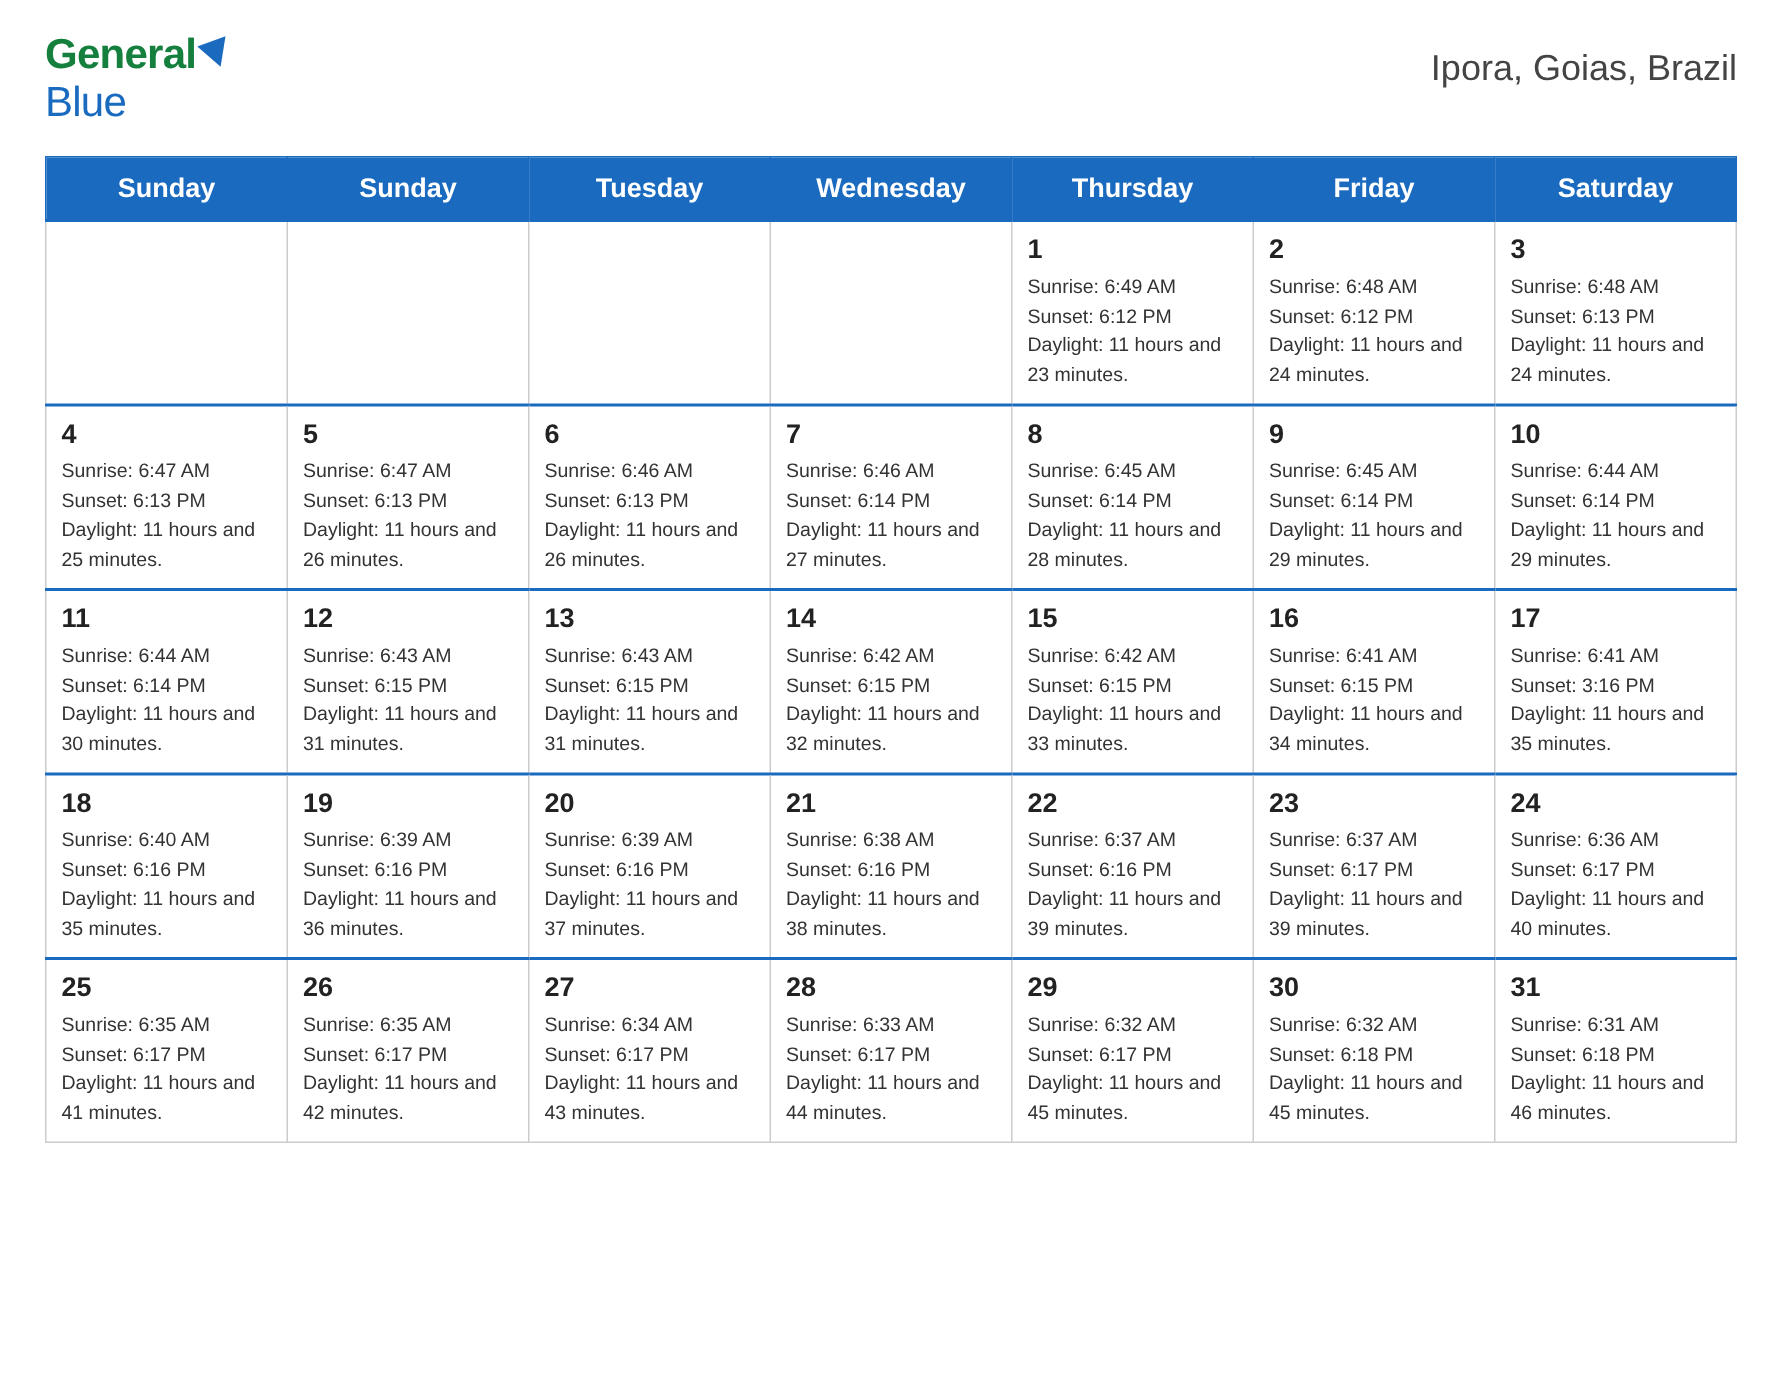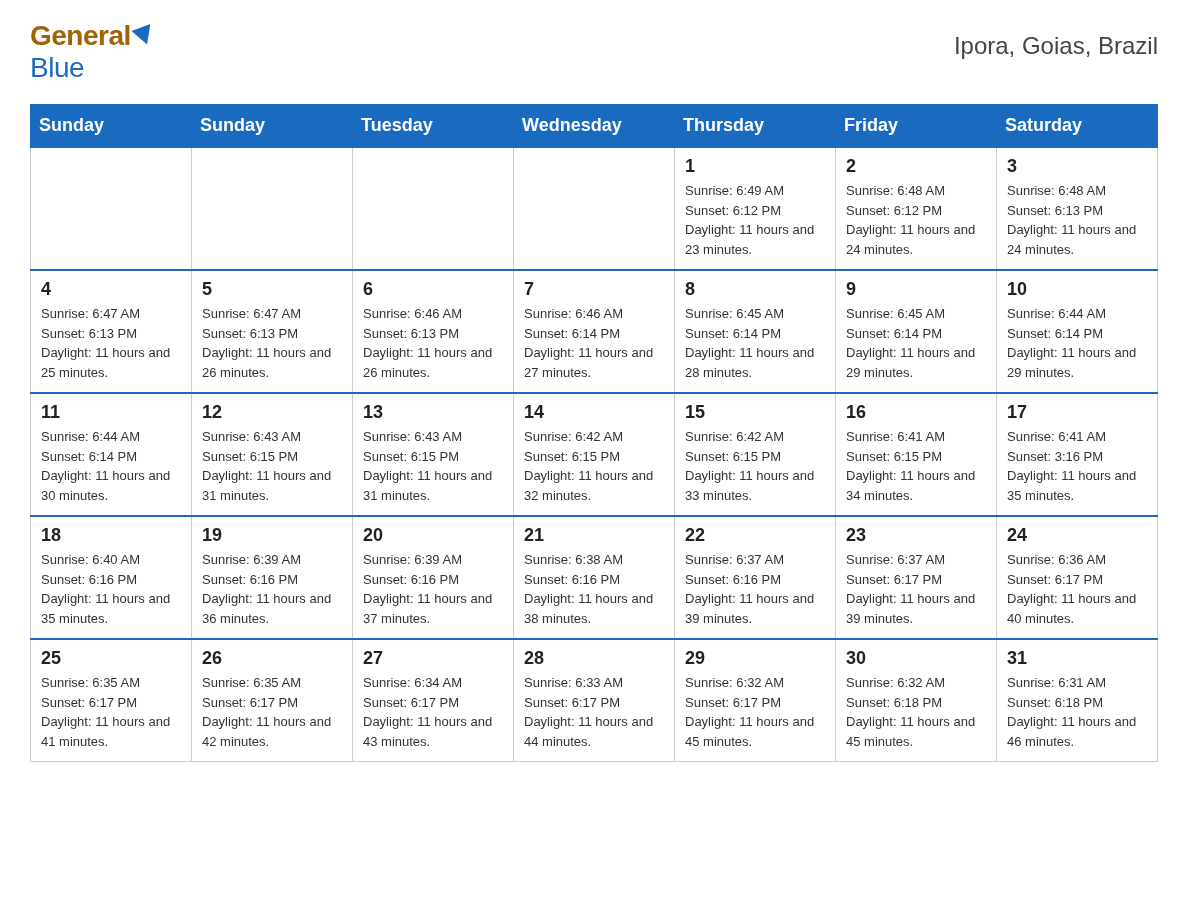--- a/index.html
+++ b/index.html
@@ -17,21 +17,21 @@
       margin-bottom: 20px;
     }
     .logo {
       display: flex;
       flex-direction: column;
       align-items: flex-start;
     }
     .logo-general {
       font-size: 28px;
       font-weight: bold;
-      color: #a16207;
+      color: #15803d;
       letter-spacing: -0.5px;
     }
     .logo-blue {
       font-size: 28px;
       font-weight: normal;
       color: #1a6bbf;
       letter-spacing: -0.5px;
     }
     .logo-triangle {
       display: inline-block;
@@ -66,21 +66,21 @@
       width: 100%;
       border-collapse: collapse;
       border: 1px solid #aaa;
     }
     .calendar-table th {
       background-color: #1a6bbf;
       color: #fff;
       font-size: 18px;
       font-weight: 600;
       padding: 10px 8px;
-      text-align: left;
+      text-align: center;
       border: 1px solid #1a6bbf;
     }
     .calendar-table td {
       vertical-align: top;
       padding: 8px 10px 10px 10px;
       border: 1px solid #ccc;
       min-height: 100px;
       width: calc(100% / 7);
     }
     .day-number {

